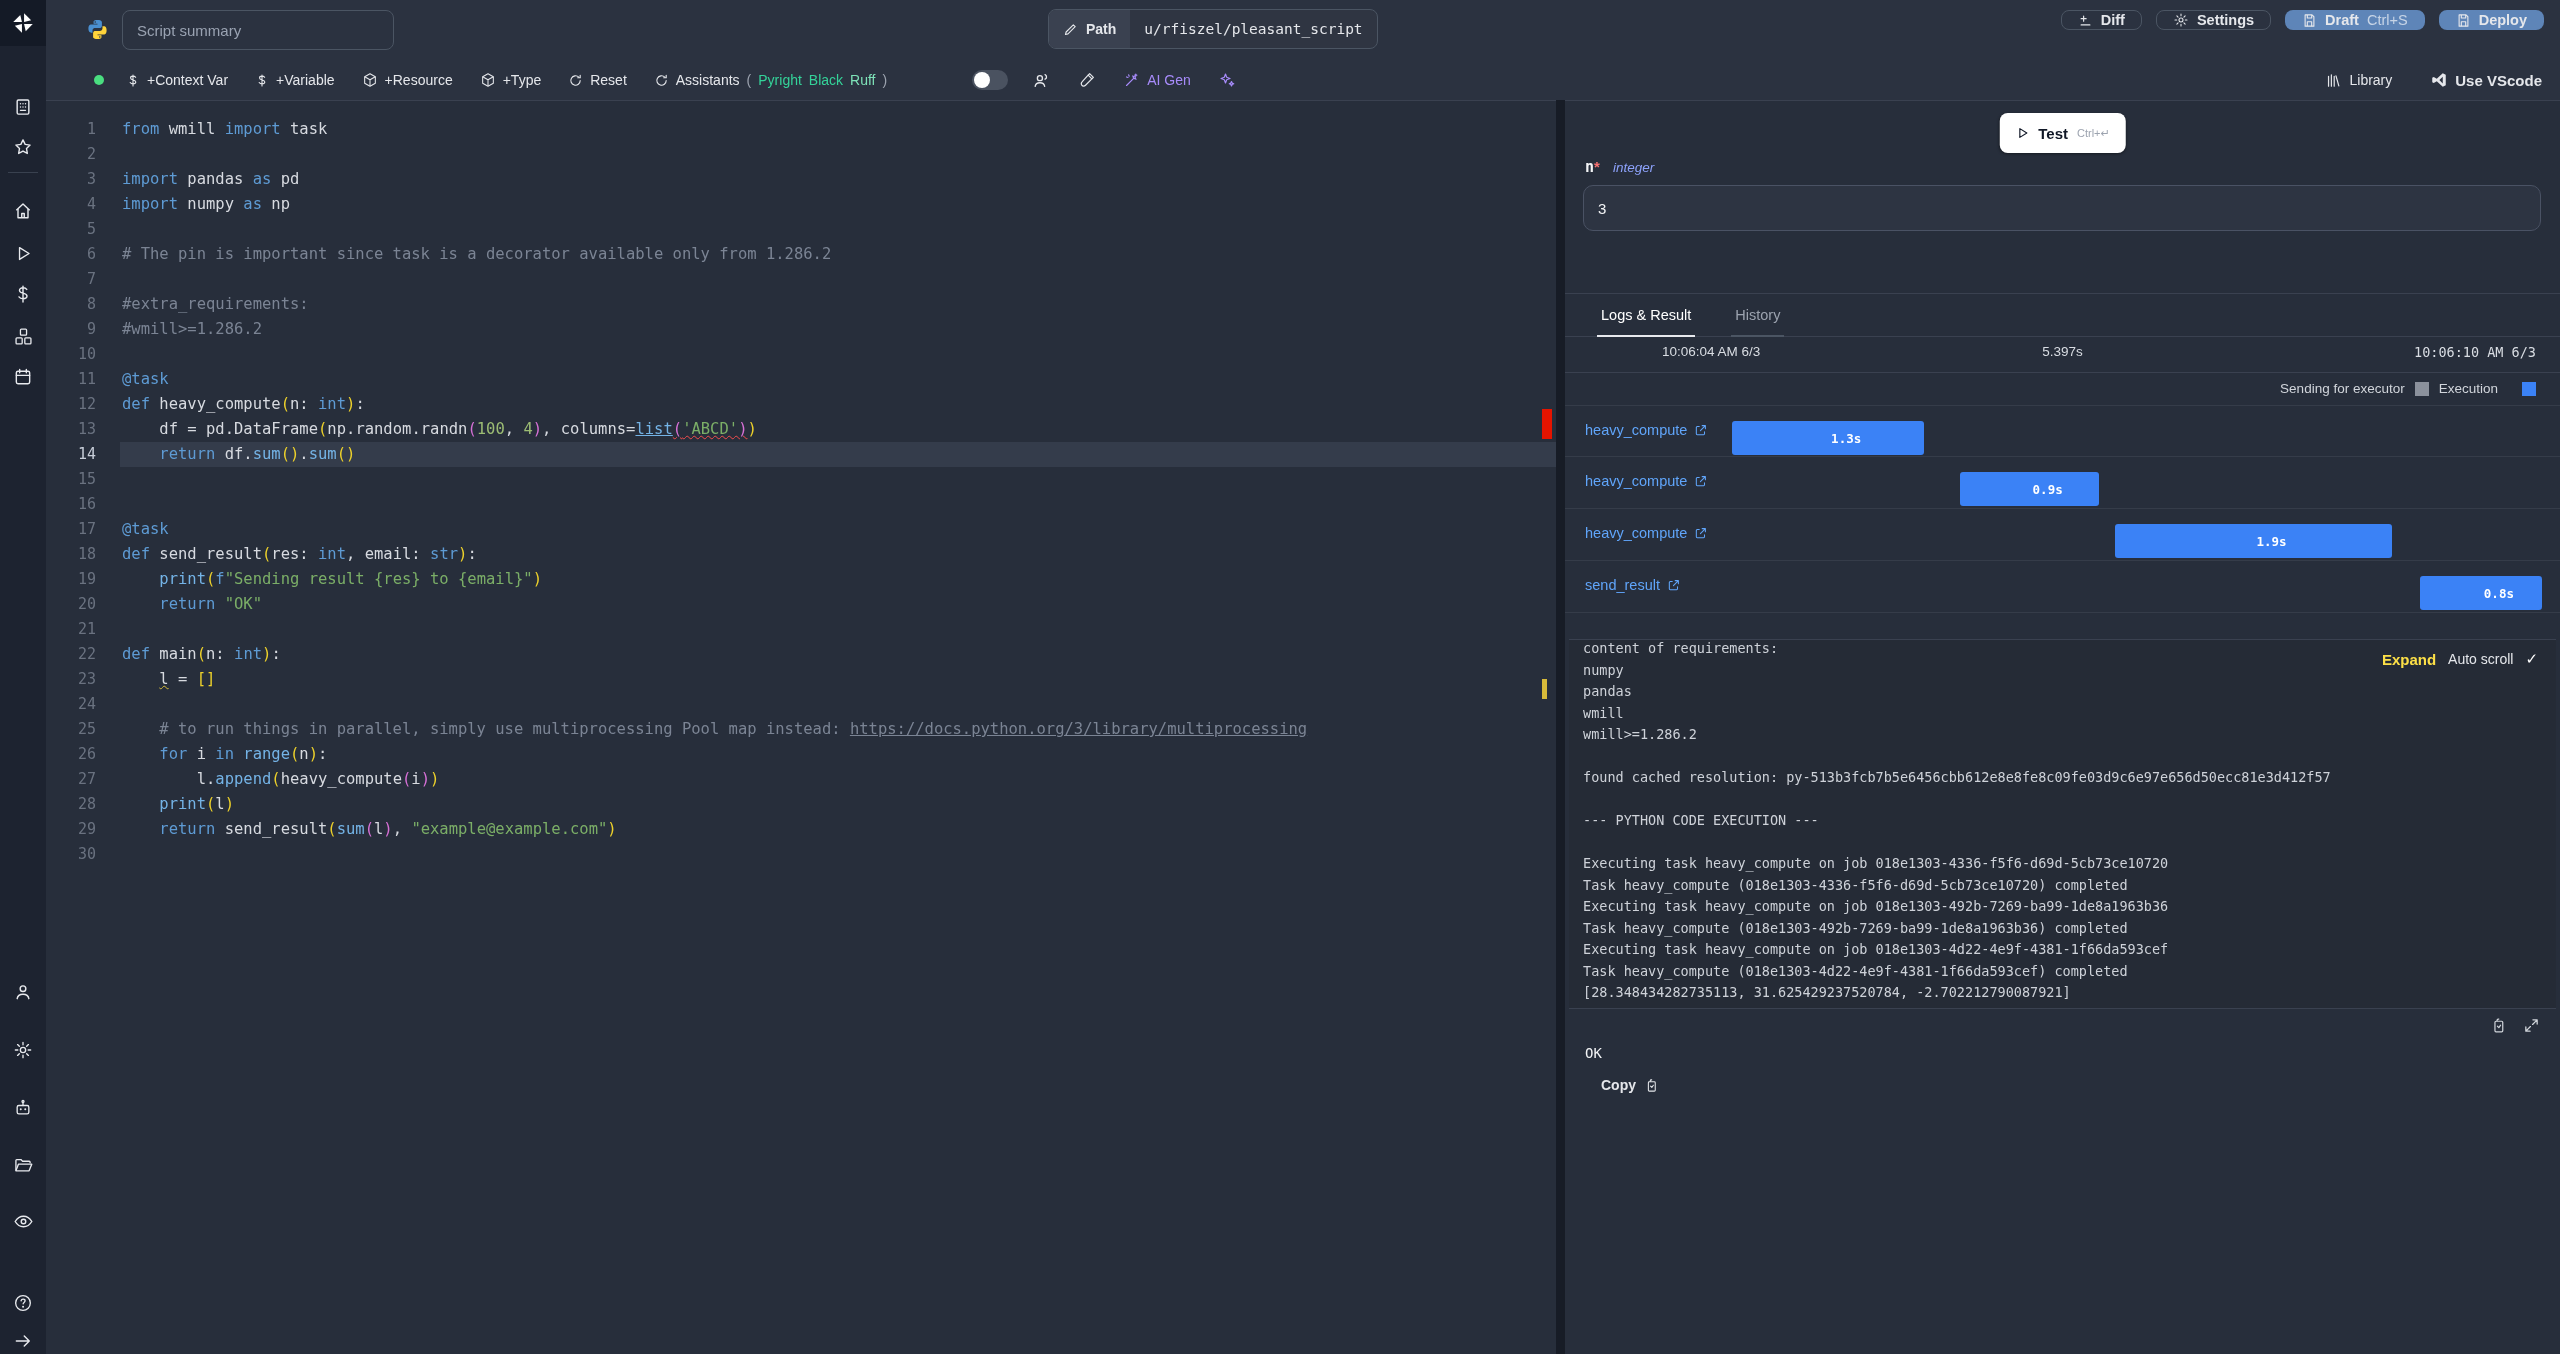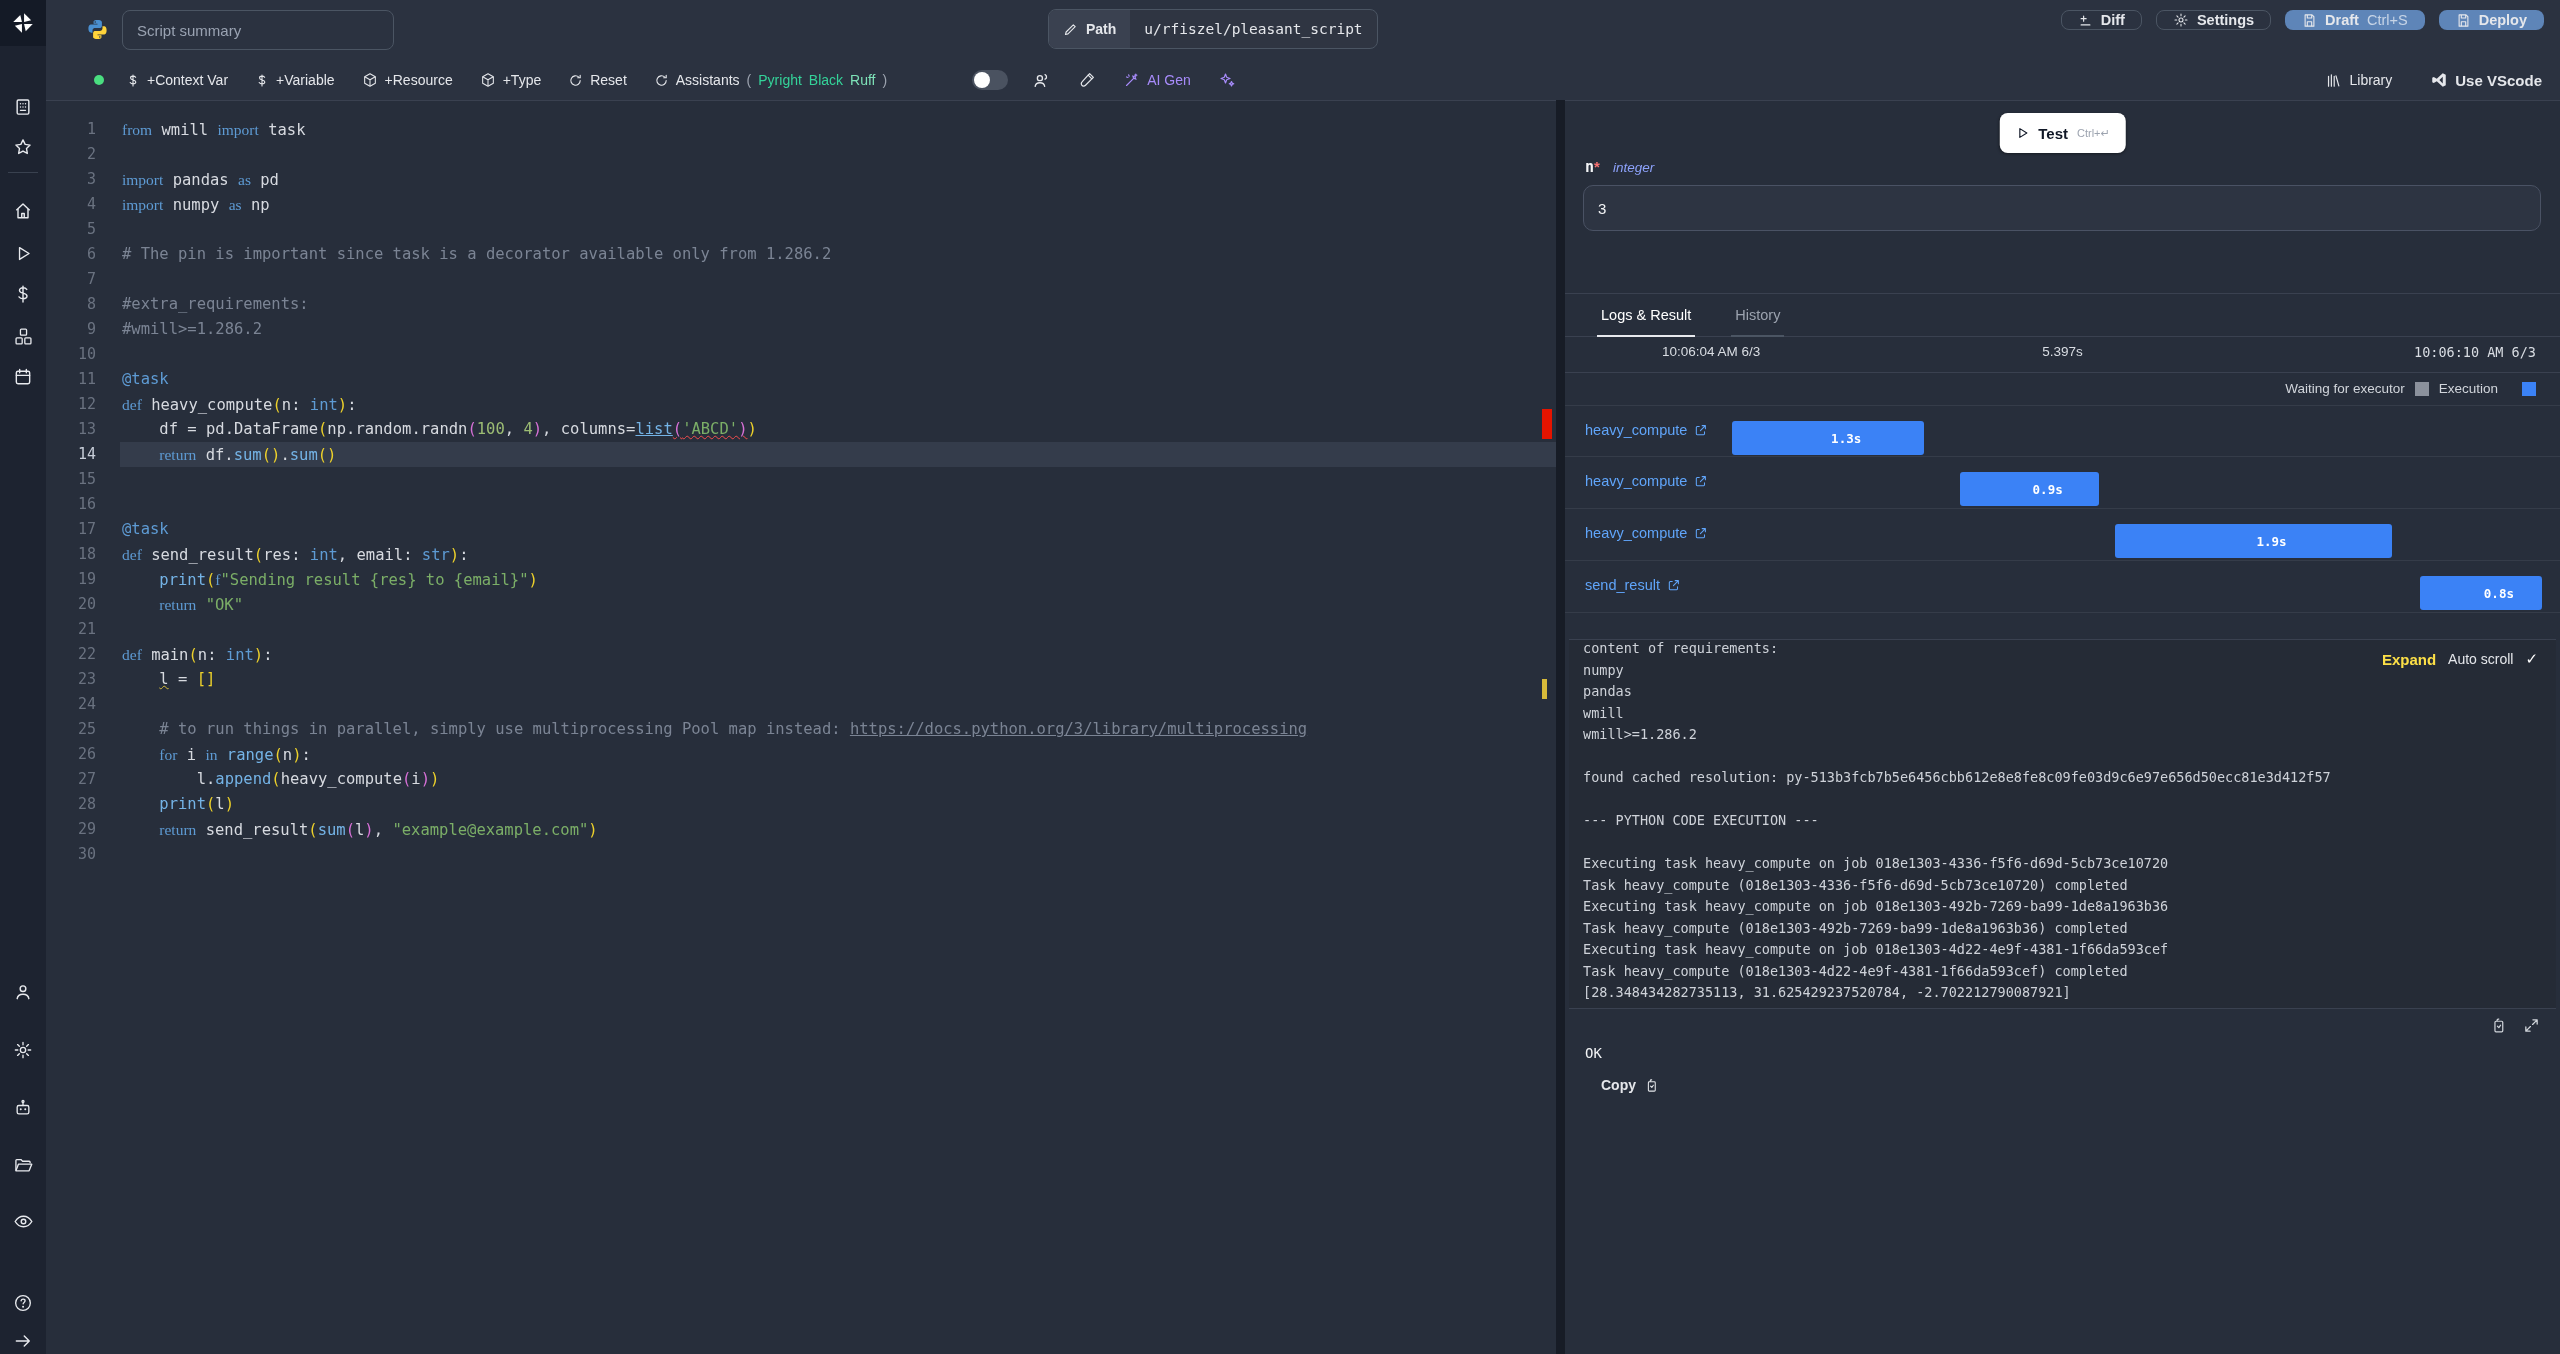--- a/index.html
+++ b/index.html
@@ -46,21 +46,21 @@
   
   #editor { position:absolute; left:46px; top:100px; width:1510px; height:1254px; background:#272e3b;
             border-top:1px solid #3a4150; overflow:hidden; }
   #gutter { position:absolute; left:0; top:16px; width:74px; text-align:right; padding-right:24px;
             font-family:"DejaVu Sans Mono", monospace; font-size:15px; line-height:25px; color:#6a7280; }
   #code { position:absolute; left:74px; top:16px; right:0; font-family:"DejaVu Sans Mono", monospace;
           font-size:15.5px; line-height:25px; white-space:pre; cursor:text; }
   .code-line { height:25px; padding-left:2px; }
   .code-line.cur { background:#343c4b; }
   .ln-num.cur { color:#c7cdd8; }
-  .tk-kw { color:#5e9bd4;font-family:Liberation Serif, serif; } .tk-dec { color:#5e9bd4; } .tk-type { color:#5e9bd4; }
+  .tk-kw { color:#5e9bd4; } .tk-dec { color:#5e9bd4; } .tk-type { color:#5e9bd4; }
   .tk-fn { color:#74b3e6; } .tk-id { color:#d7dae0; } .tk-op { color:#d7dae0; }
   .tk-str { color:#7bae67; } .tk-num { color:#9cbd74; }
   .tk-cm { color:#7b8494; } .tk-link { text-decoration:underline; }
   .tk-p1 { color:#ecd02b; } .tk-p2 { color:#d670d6; }
   .tk-u { text-decoration:underline; }
   .tk-err { text-decoration-line:underline; text-decoration-style:wavy; text-decoration-color:#f14c4c; text-decoration-thickness:1px; }
   .tk-warn { text-decoration-line:underline; text-decoration-style:wavy; text-decoration-color:#d7ba3a; text-decoration-thickness:1px; }
   #mark-red { position:absolute; right:4px; top:308px; width:10px; height:30px; background:#e51400; }
   #mark-yellow { position:absolute; right:9px; top:578px; width:5px; height:20px; background:#d7ba3a; }
 
@@ -428,21 +428,21 @@
     <div class="tab idle">History</div>
   </div>
 
   <div id="times">
     <span class="start">10:06:04 AM 6/3</span>
     <span class="dur">5.397s</span>
     <span class="end">10:06:10 AM 6/3</span>
   </div>
 
   <div id="legend">
-    <span>Waiting for executor</span>
+    <span>Sending for executor</span>
     <span class="sq gray"></span>
     <span>Execution</span>
     <span class="sq blue"></span>
   </div>
 
   <div id="timeline">
       <div class="tl-row">
         <span class="tl-label">
           <span>heavy_compute</span>
           <svg width="14" height="14" viewBox="0 0 24 24" fill="none" stroke="currentColor" stroke-width="1.8" stroke-linecap="round" stroke-linejoin="round">

